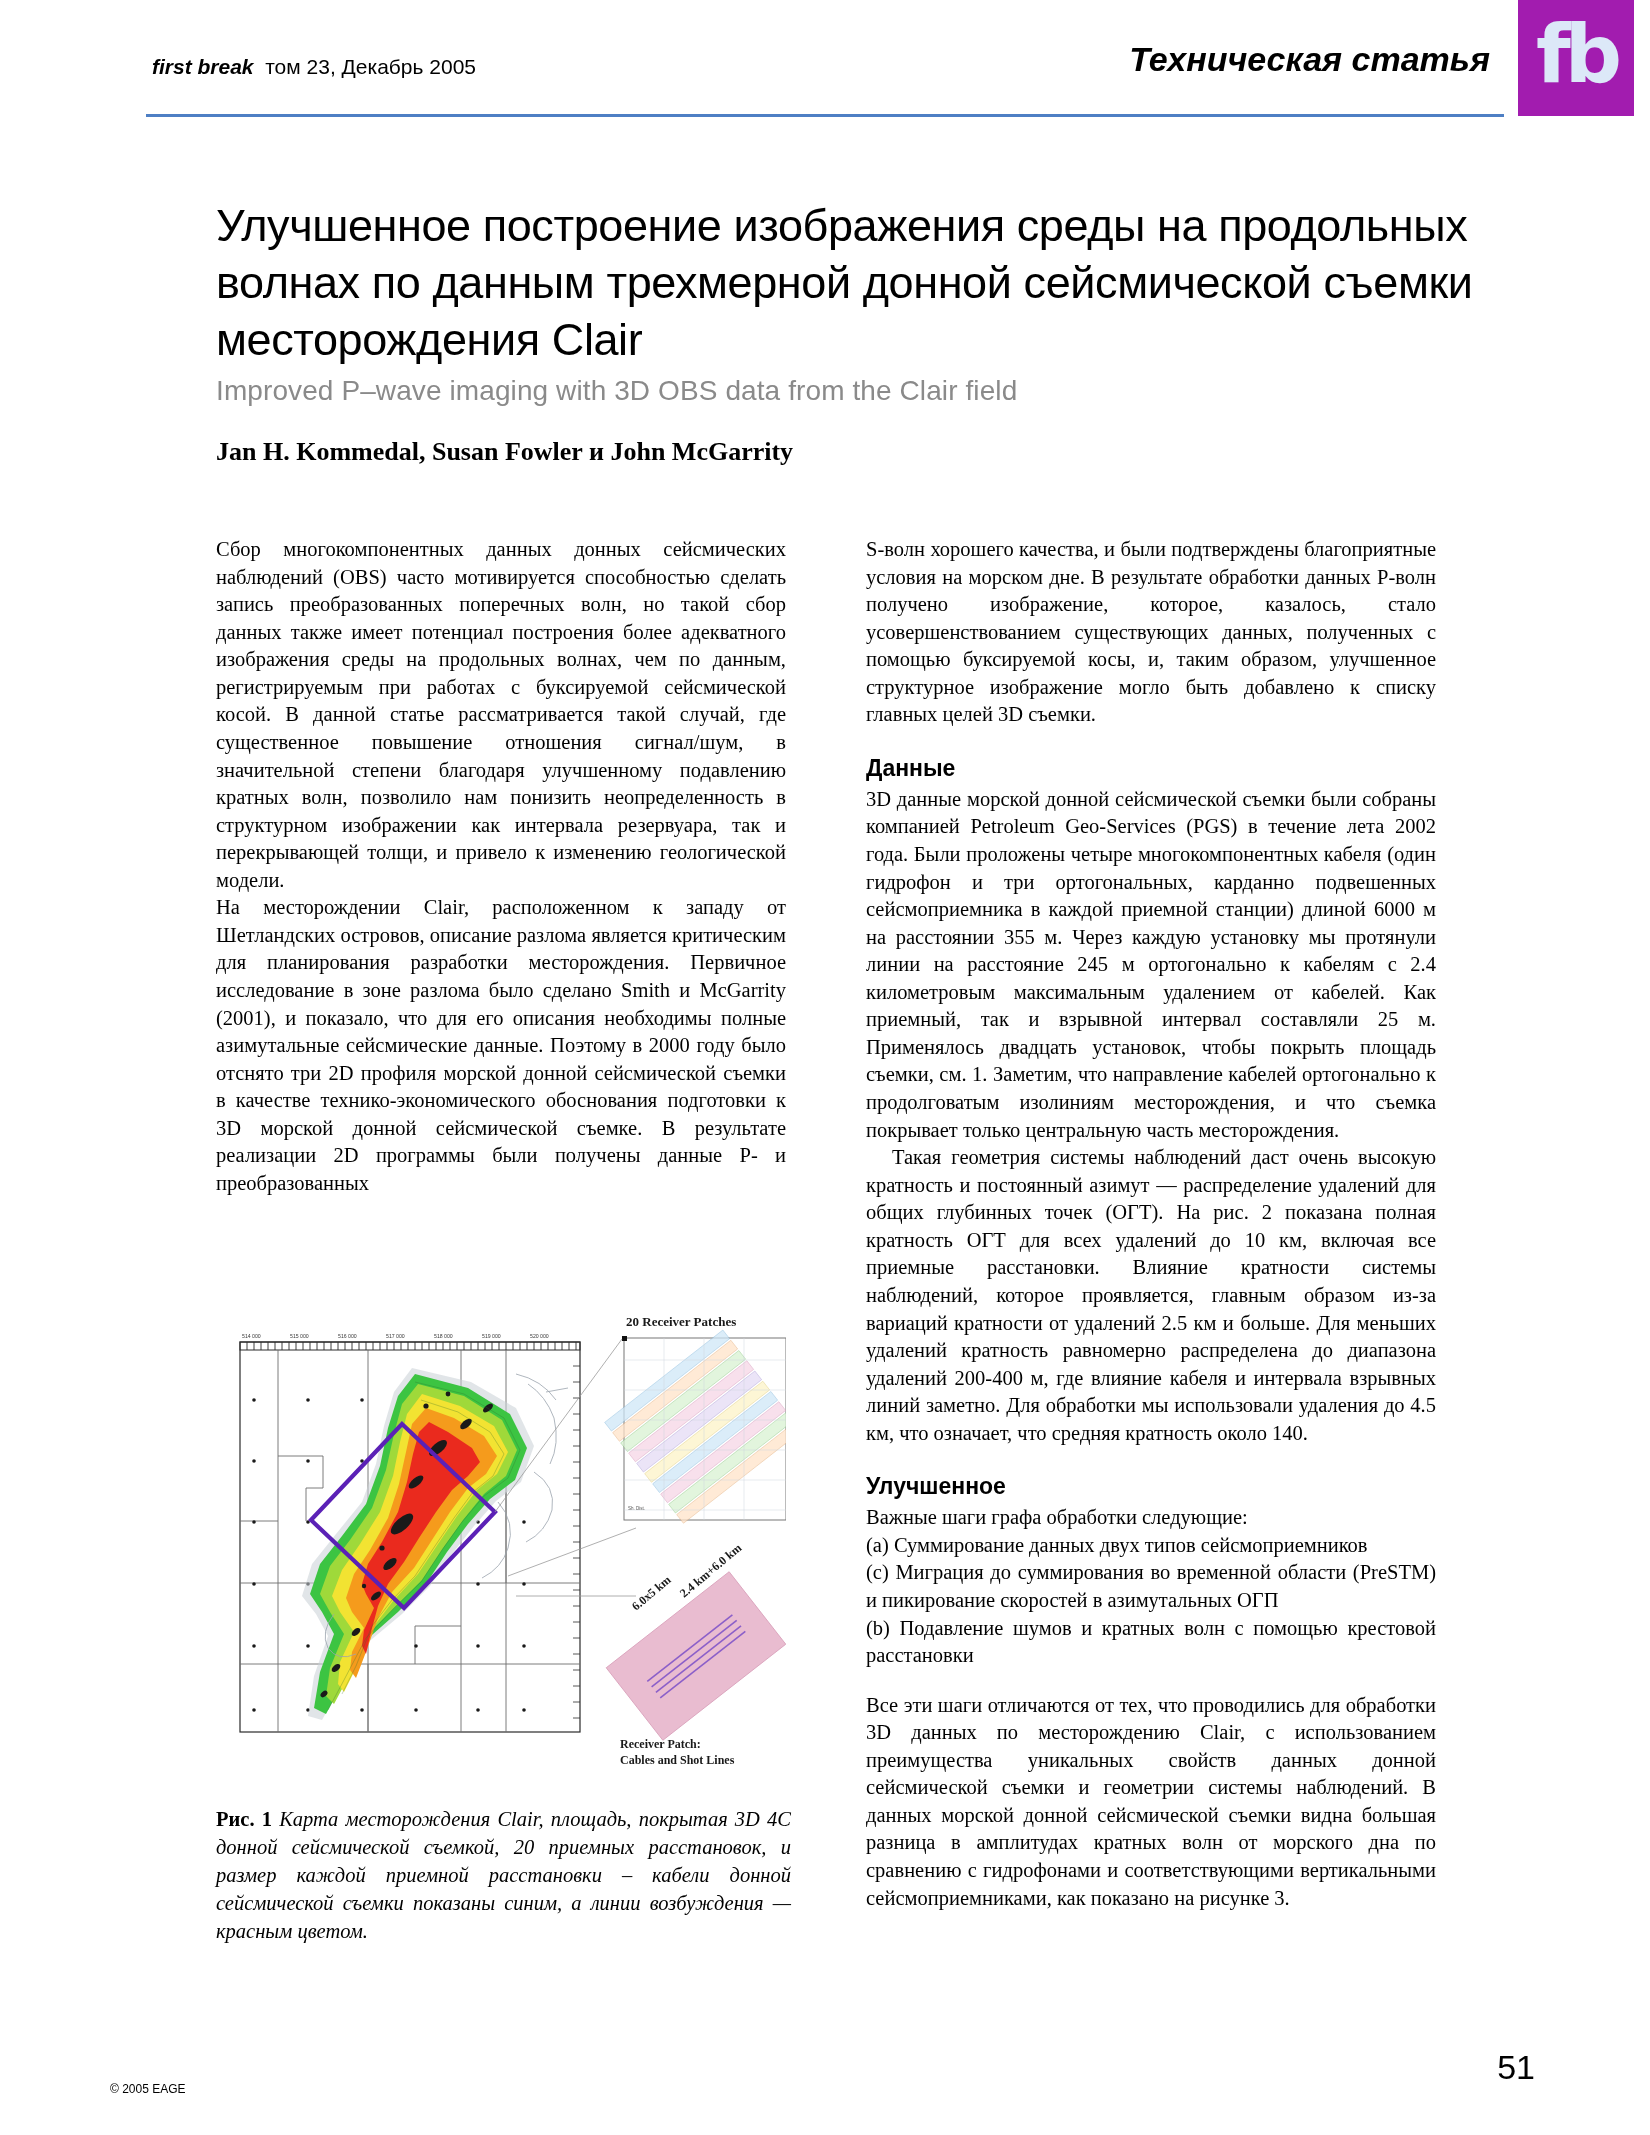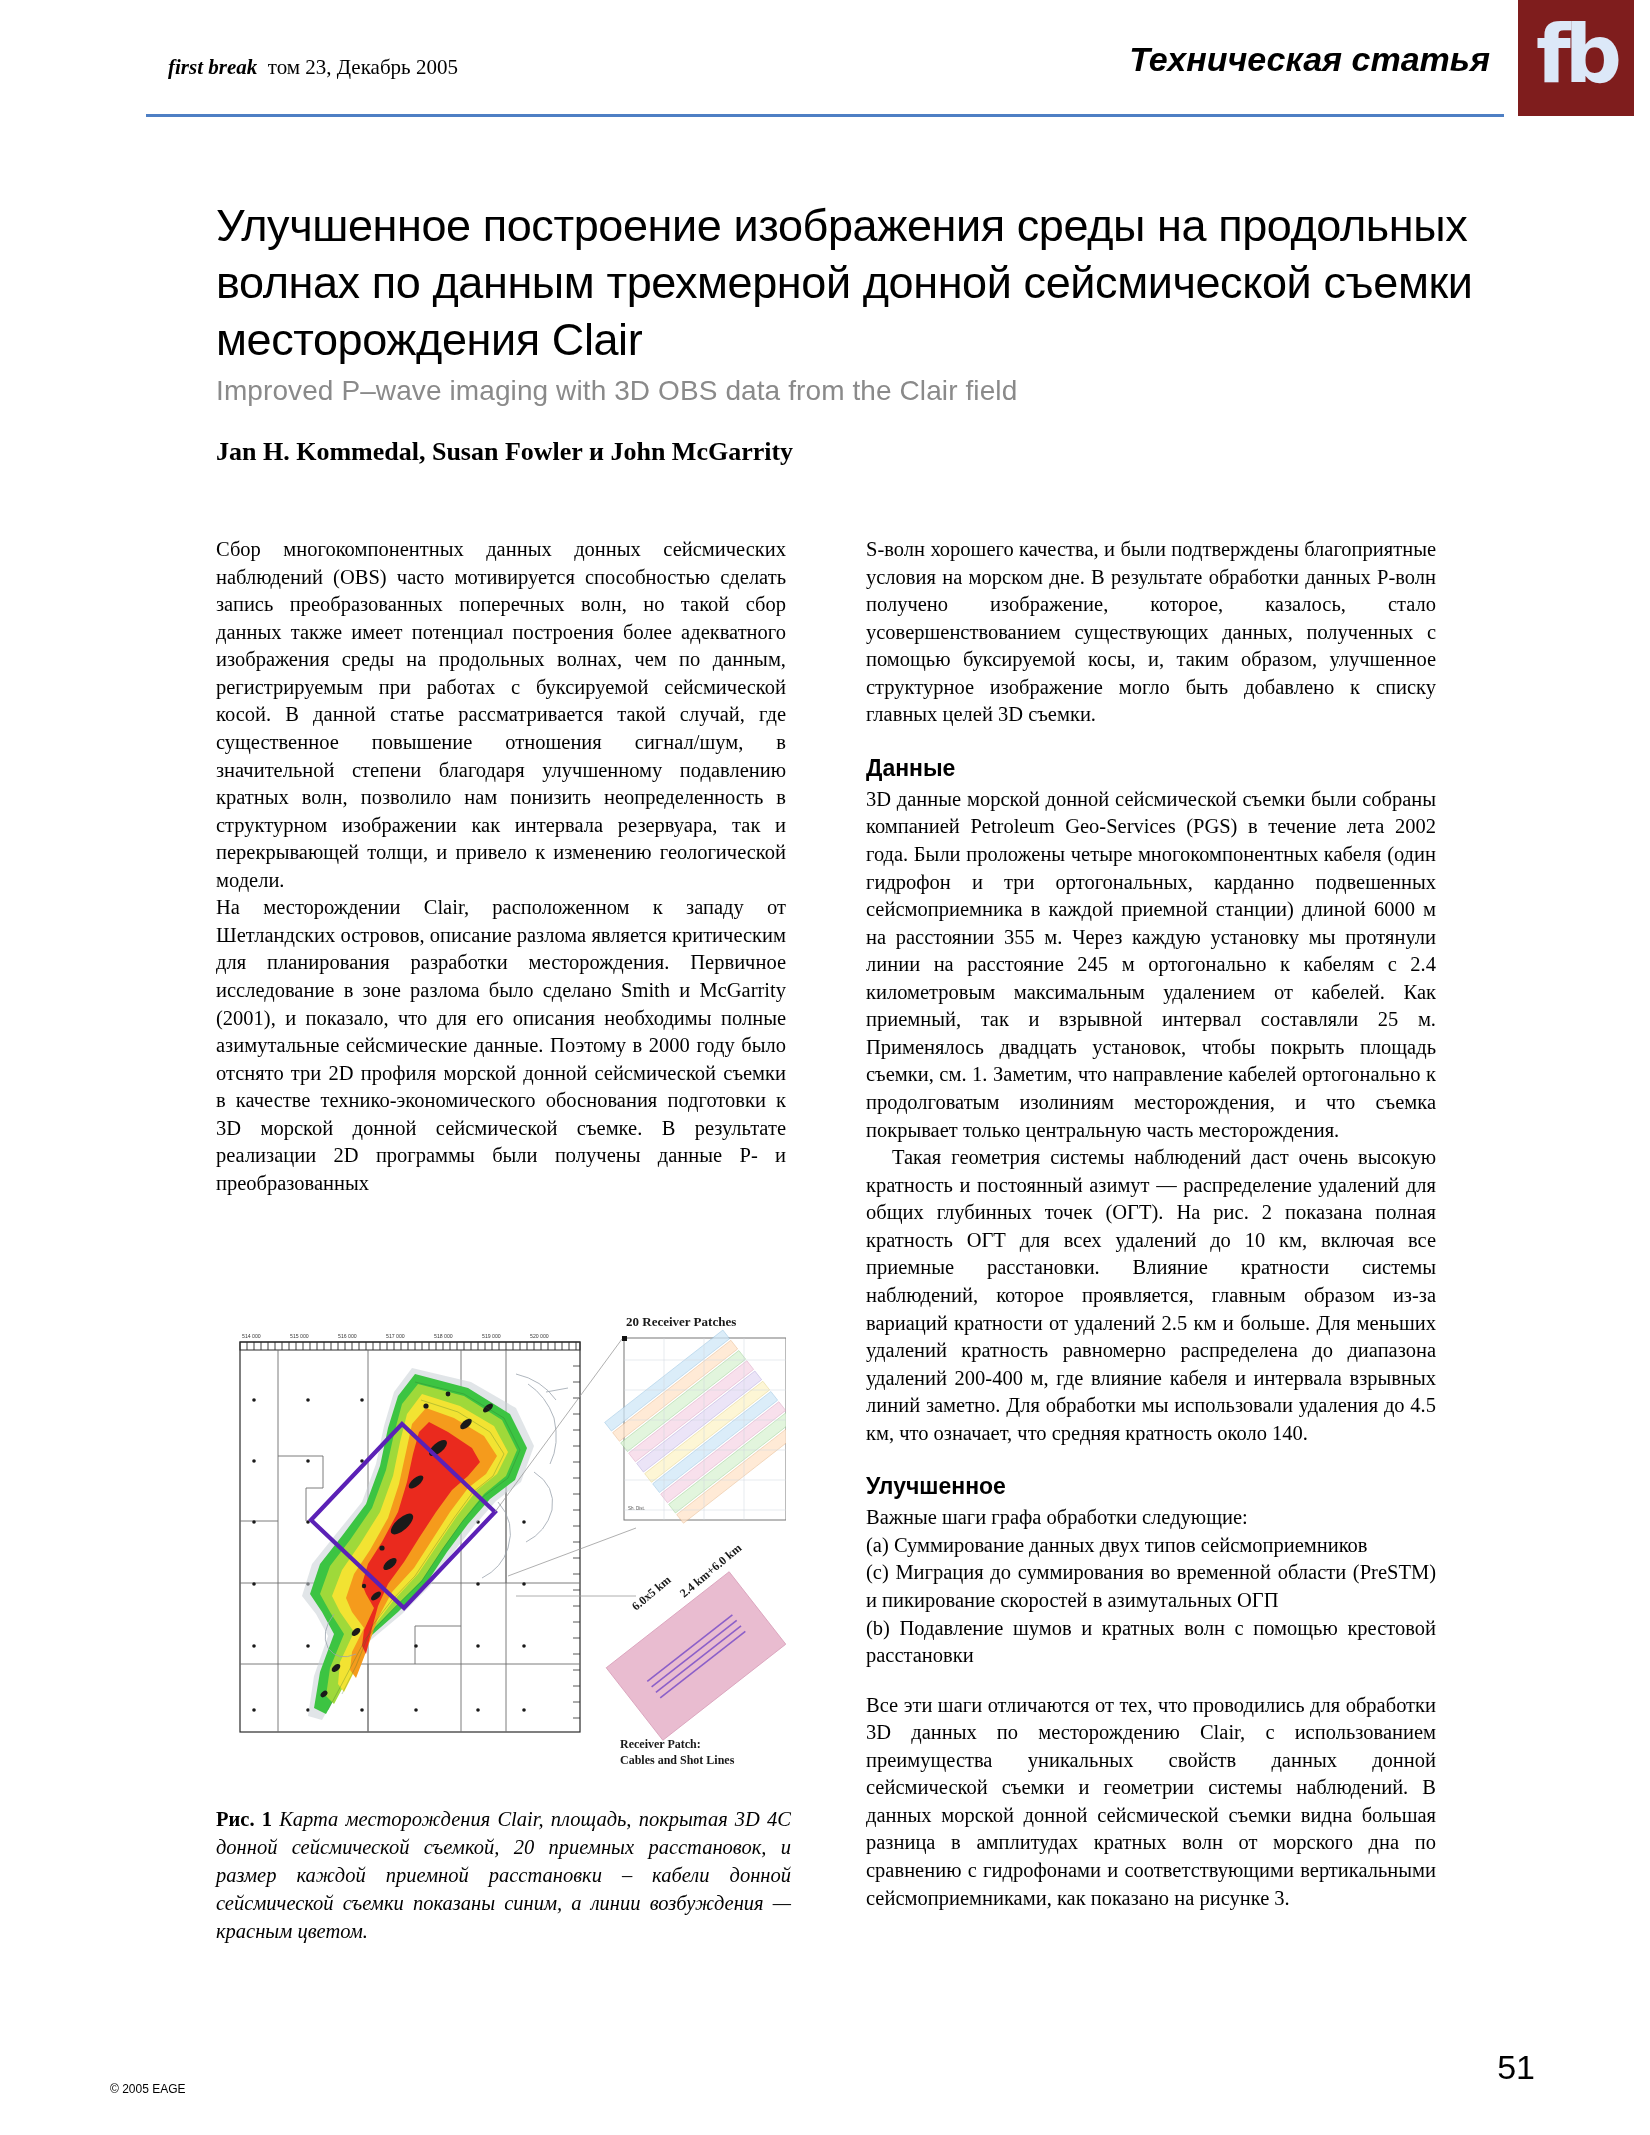--- a/index.html
+++ b/index.html
@@ -12,42 +12,41 @@
     overflow:hidden;
   }
   .page{position:relative;width:1650px;height:2135px;}
 
   
   .header{
     position:absolute;left:0;top:0;width:1650px;height:116px;
   }
   .logo-box{
     position:absolute;right:16px;top:0;width:116px;height:116px;
-    background:#7f1d1d;
+    background:#a21caf;
     display:flex;align-items:center;justify-content:center;
     box-sizing:border-box;
   }
   .logo-glyph{
     color:#dce8f8;
     font-family:"DejaVu Sans", sans-serif;
     font-size:80px;font-weight:700;
     letter-spacing:-6px;
     line-height:1;
     margin-top:-6px;
   }
   .header-rule{
     position:absolute;left:146px;top:114px;width:1358px;height:3px;
     background:#4e7fc4;
   }
   .header-left{
     position:absolute;left:152px;top:55px;
-    font-family:Liberation Serif, serif;
+    font-family:Liberation Sans, sans-serif;
     font-size:21px;
     white-space:nowrap;
-    margin-left:16px;
   }
   .header-left .fbital{font-style:italic;font-weight:bold;}
   .header-right{
     position:absolute;right:160px;top:40px;
     font-family:"Liberation Sans", sans-serif;
     font-size:34px;font-weight:700;
     white-space:nowrap;
     font-style:italic;
   }
 

